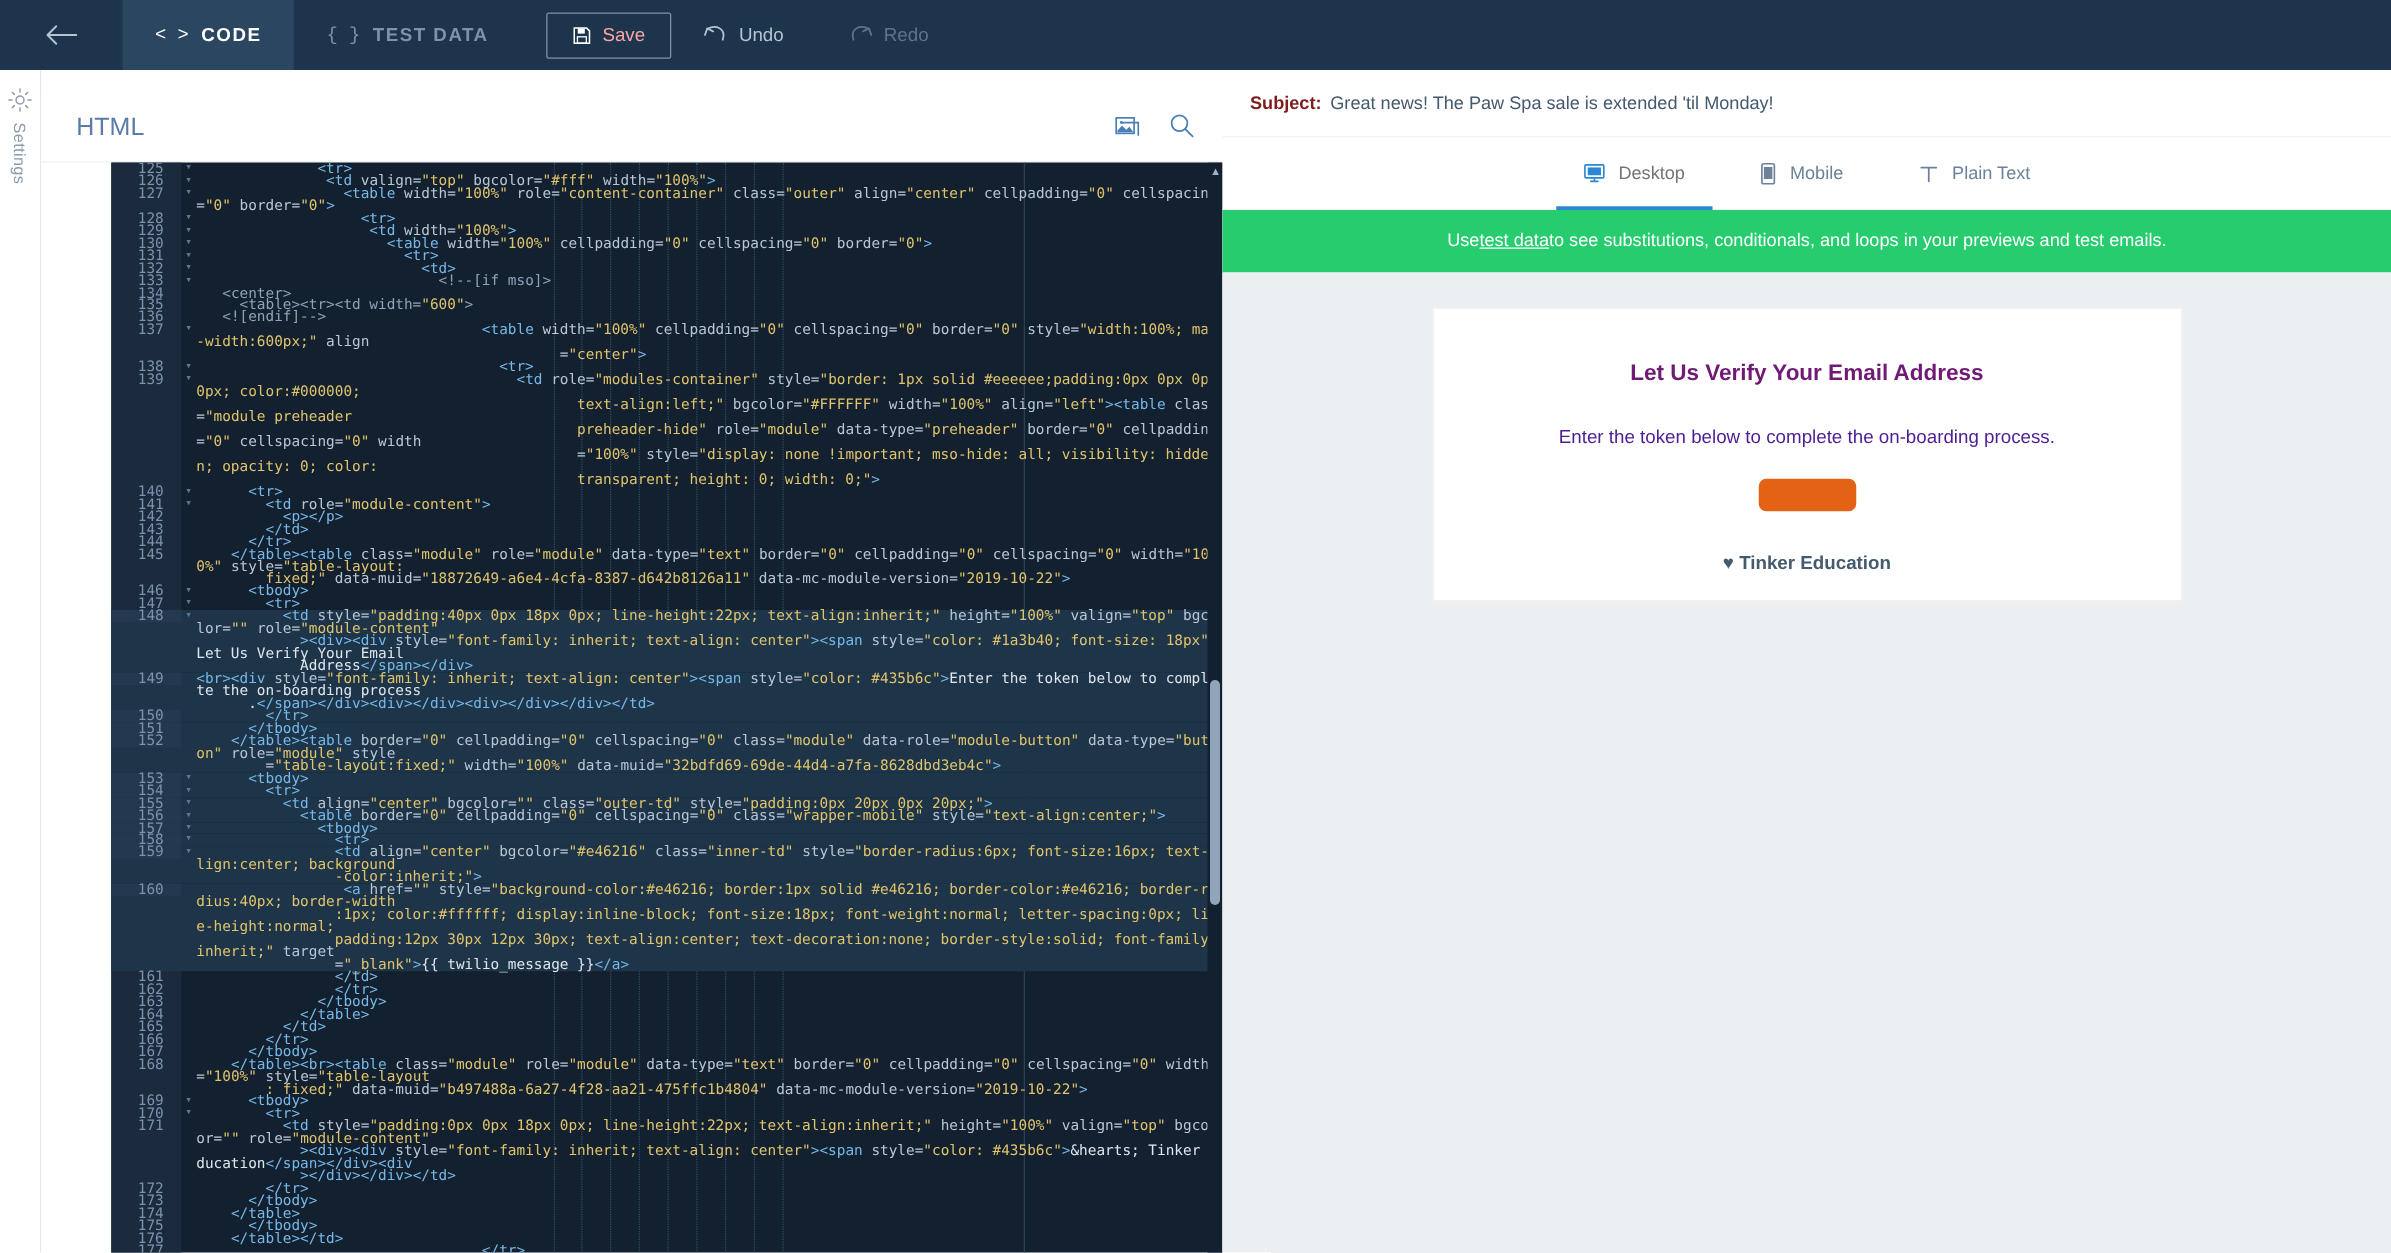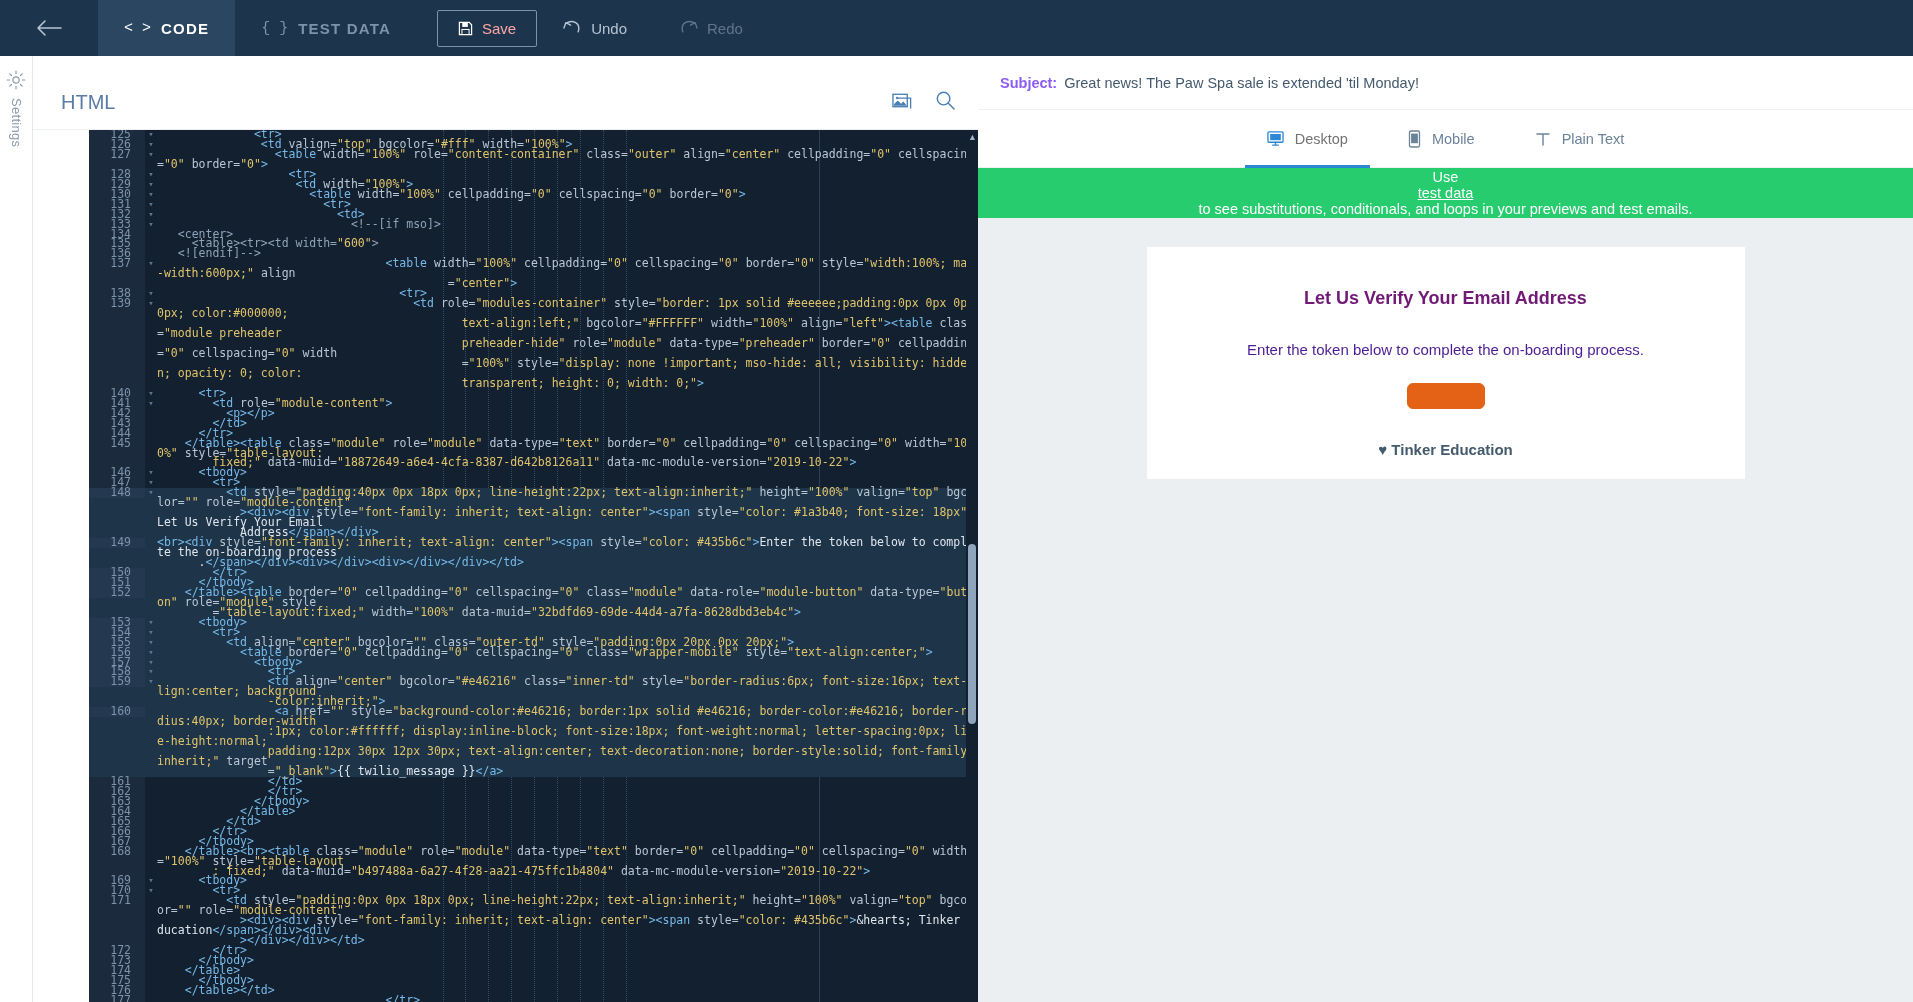--- a/index.html
+++ b/index.html
@@ -135,42 +135,41 @@
   .preview {
     position: absolute; top: 56px; left: 978px;
     width: 935px; height: 946px; background: #ffffff;
     display: flex; flex-direction: column;
   }
   .subject-bar {
     height: 54px; display: flex; align-items: center;
     padding-left: 22px; border-bottom: 1px solid #eef1f4;
     font-size: 14.5px;
   }
-  .subject-label { font-weight: bold; color: #8b5cf6; margin-right: 7px; }
+  .subject-label { font-weight: bold; color: #7f1d1d; margin-right: 7px; }
   .subject-text { color: #44596d; }
 
   .view-tabs {
     display: flex; align-items: stretch; justify-content: center;
     gap: 0; height: 58px; border-bottom: 1px solid #eef1f4;
   }
   .vtab {
     display: flex; align-items: center; gap: 11px;
     padding: 0 30px; cursor: pointer;
     font-size: 14.5px; color: #6b8299; position: relative;
   }
   .vtab.active { color: #737373; }
   .vtab.active::after {
     content: ""; position: absolute; left: 8px; right: 8px; bottom: -1px;
     height: 3px; background: #2d88d4;
   }
   .banner {
     background: #26cc6e; color: #ffffff;
     height: 50px; display: flex; align-items: center; justify-content: center;
     font-size: 14.5px;
-    flex-direction: column;
   }
   .banner a { color: #ffffff; text-decoration: underline; }
   .stage { flex: 1; background: #eceff1; padding-top: 28px; overflow: hidden; }
   .email-card {
     width: 600px; margin: 0 auto; background: #ffffff;
     border: 1px solid #eeeeee; padding: 40px 0 0 0; text-align: center;
   }
   .em-h1 { font-size: 18px; color: #701a75; font-weight: bold; margin: 0 0 0 0; line-height: 22px; }
   .em-sub { font-size: 15px; color: #4c1d95; font-weight: normal; margin: 30px 0 0 0; line-height: 22px; }
   .em-btn {

